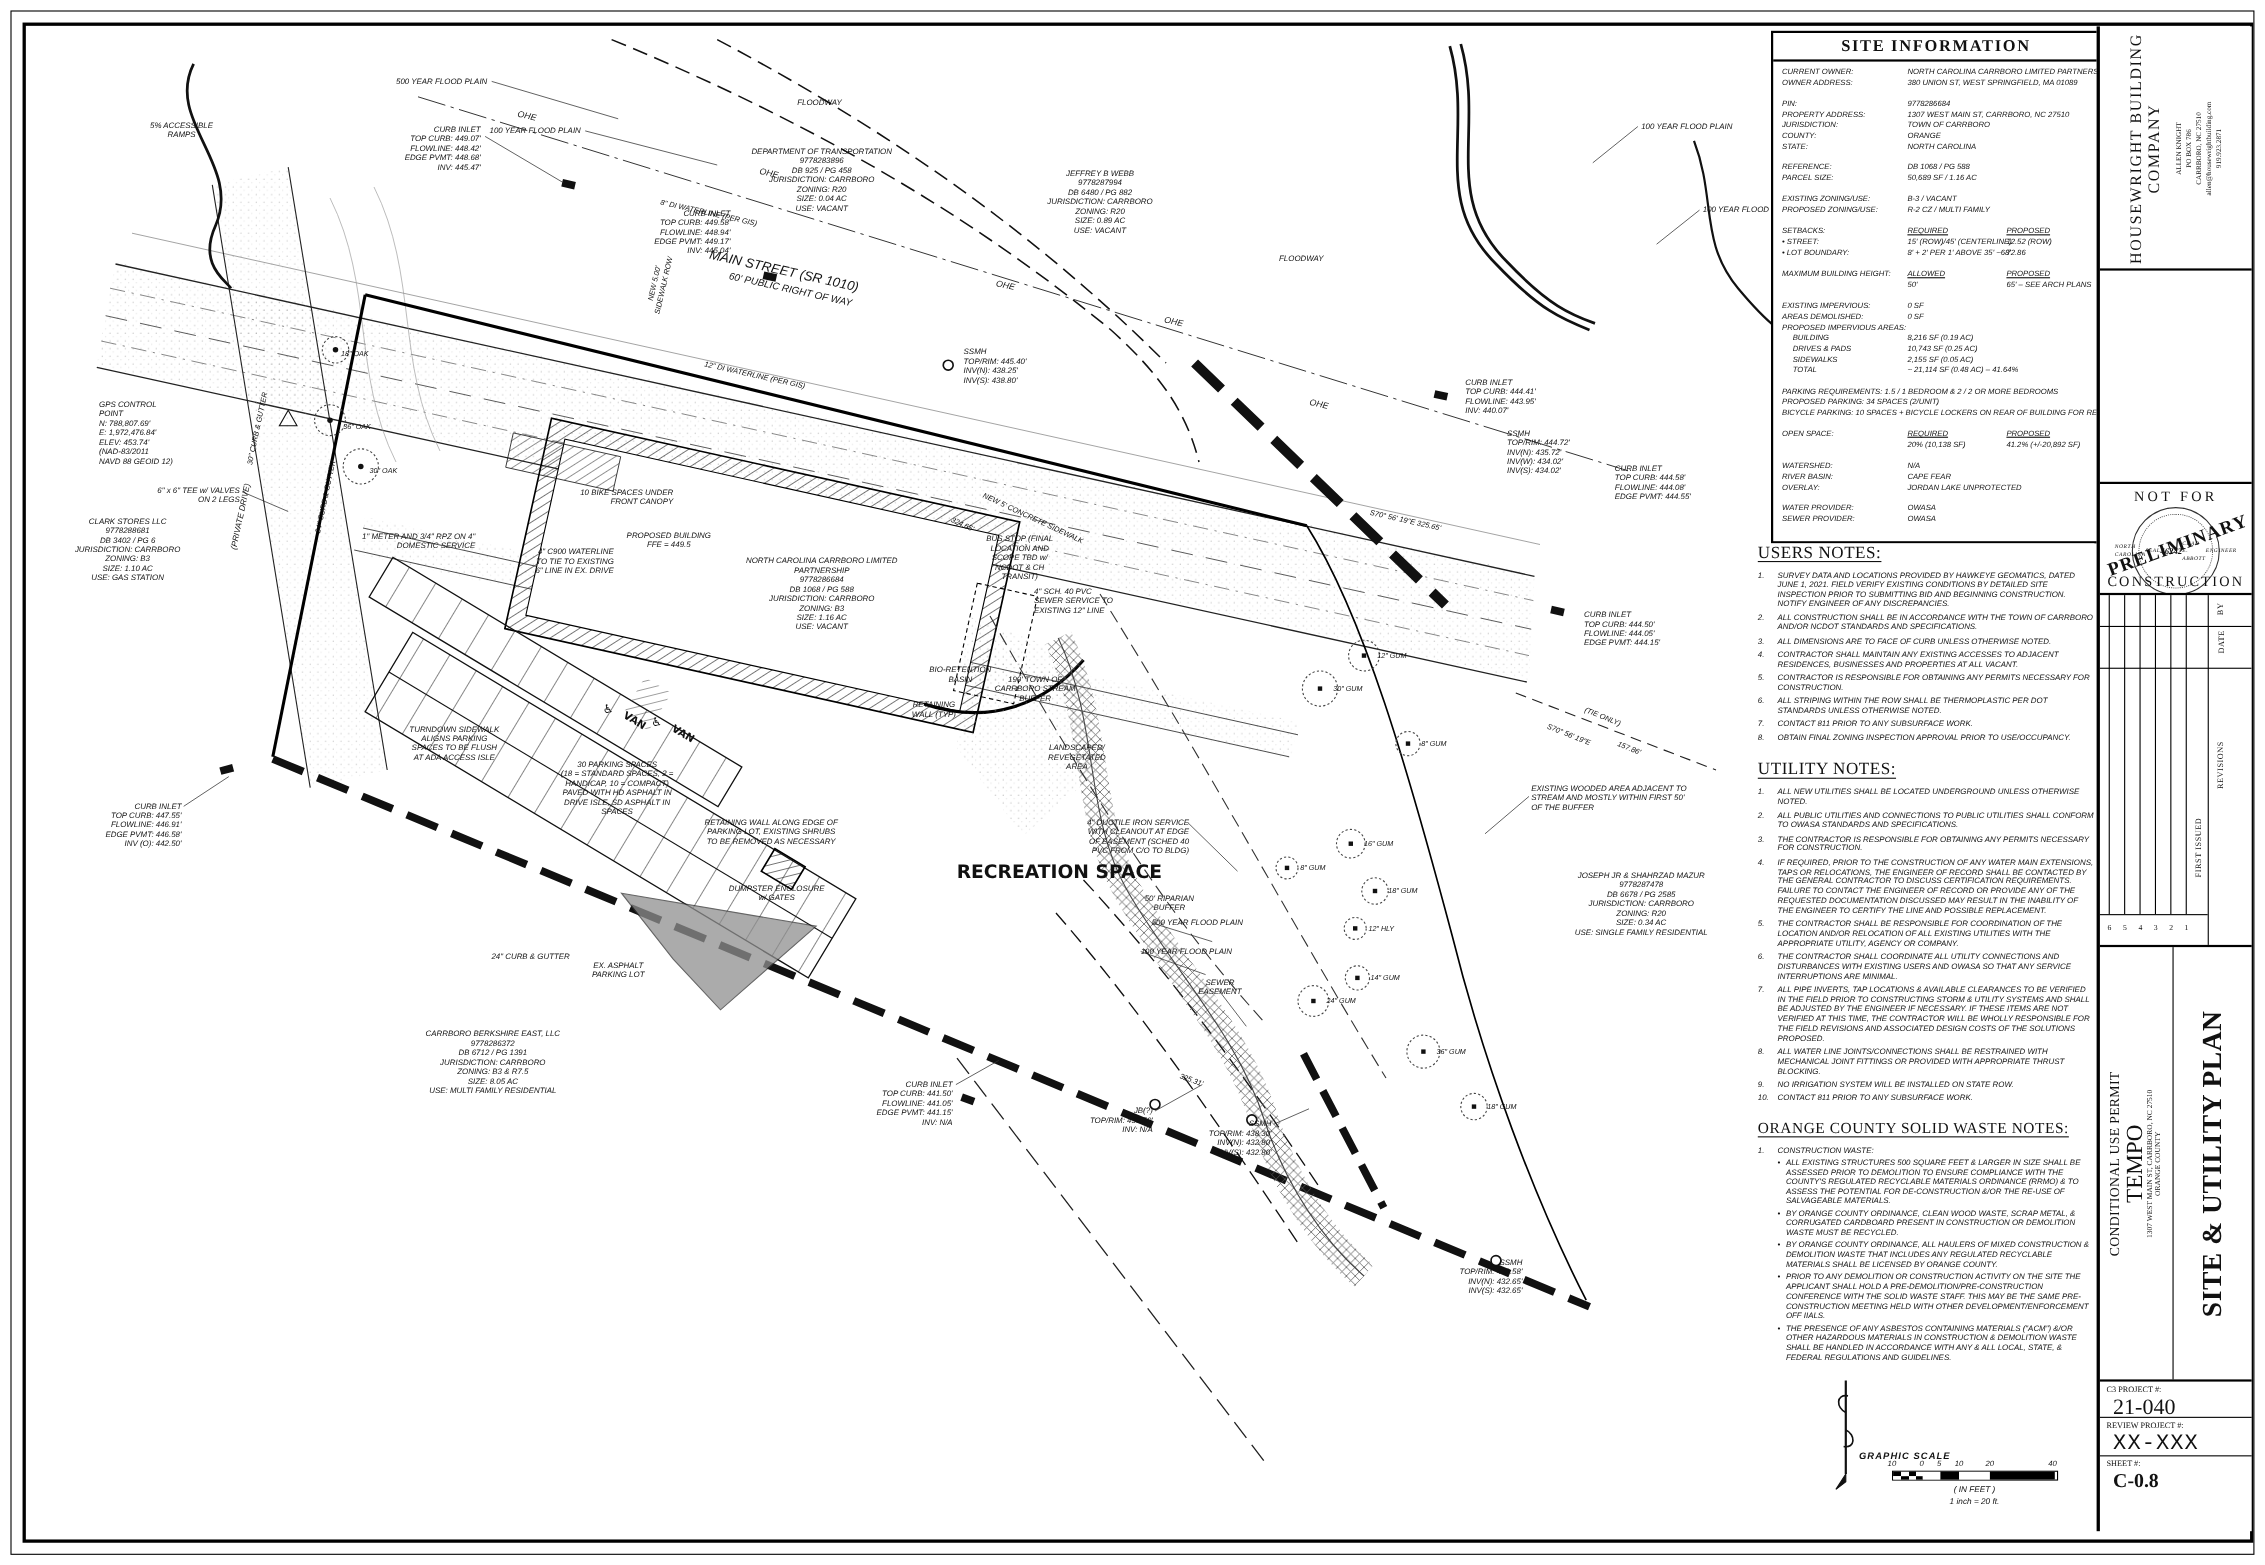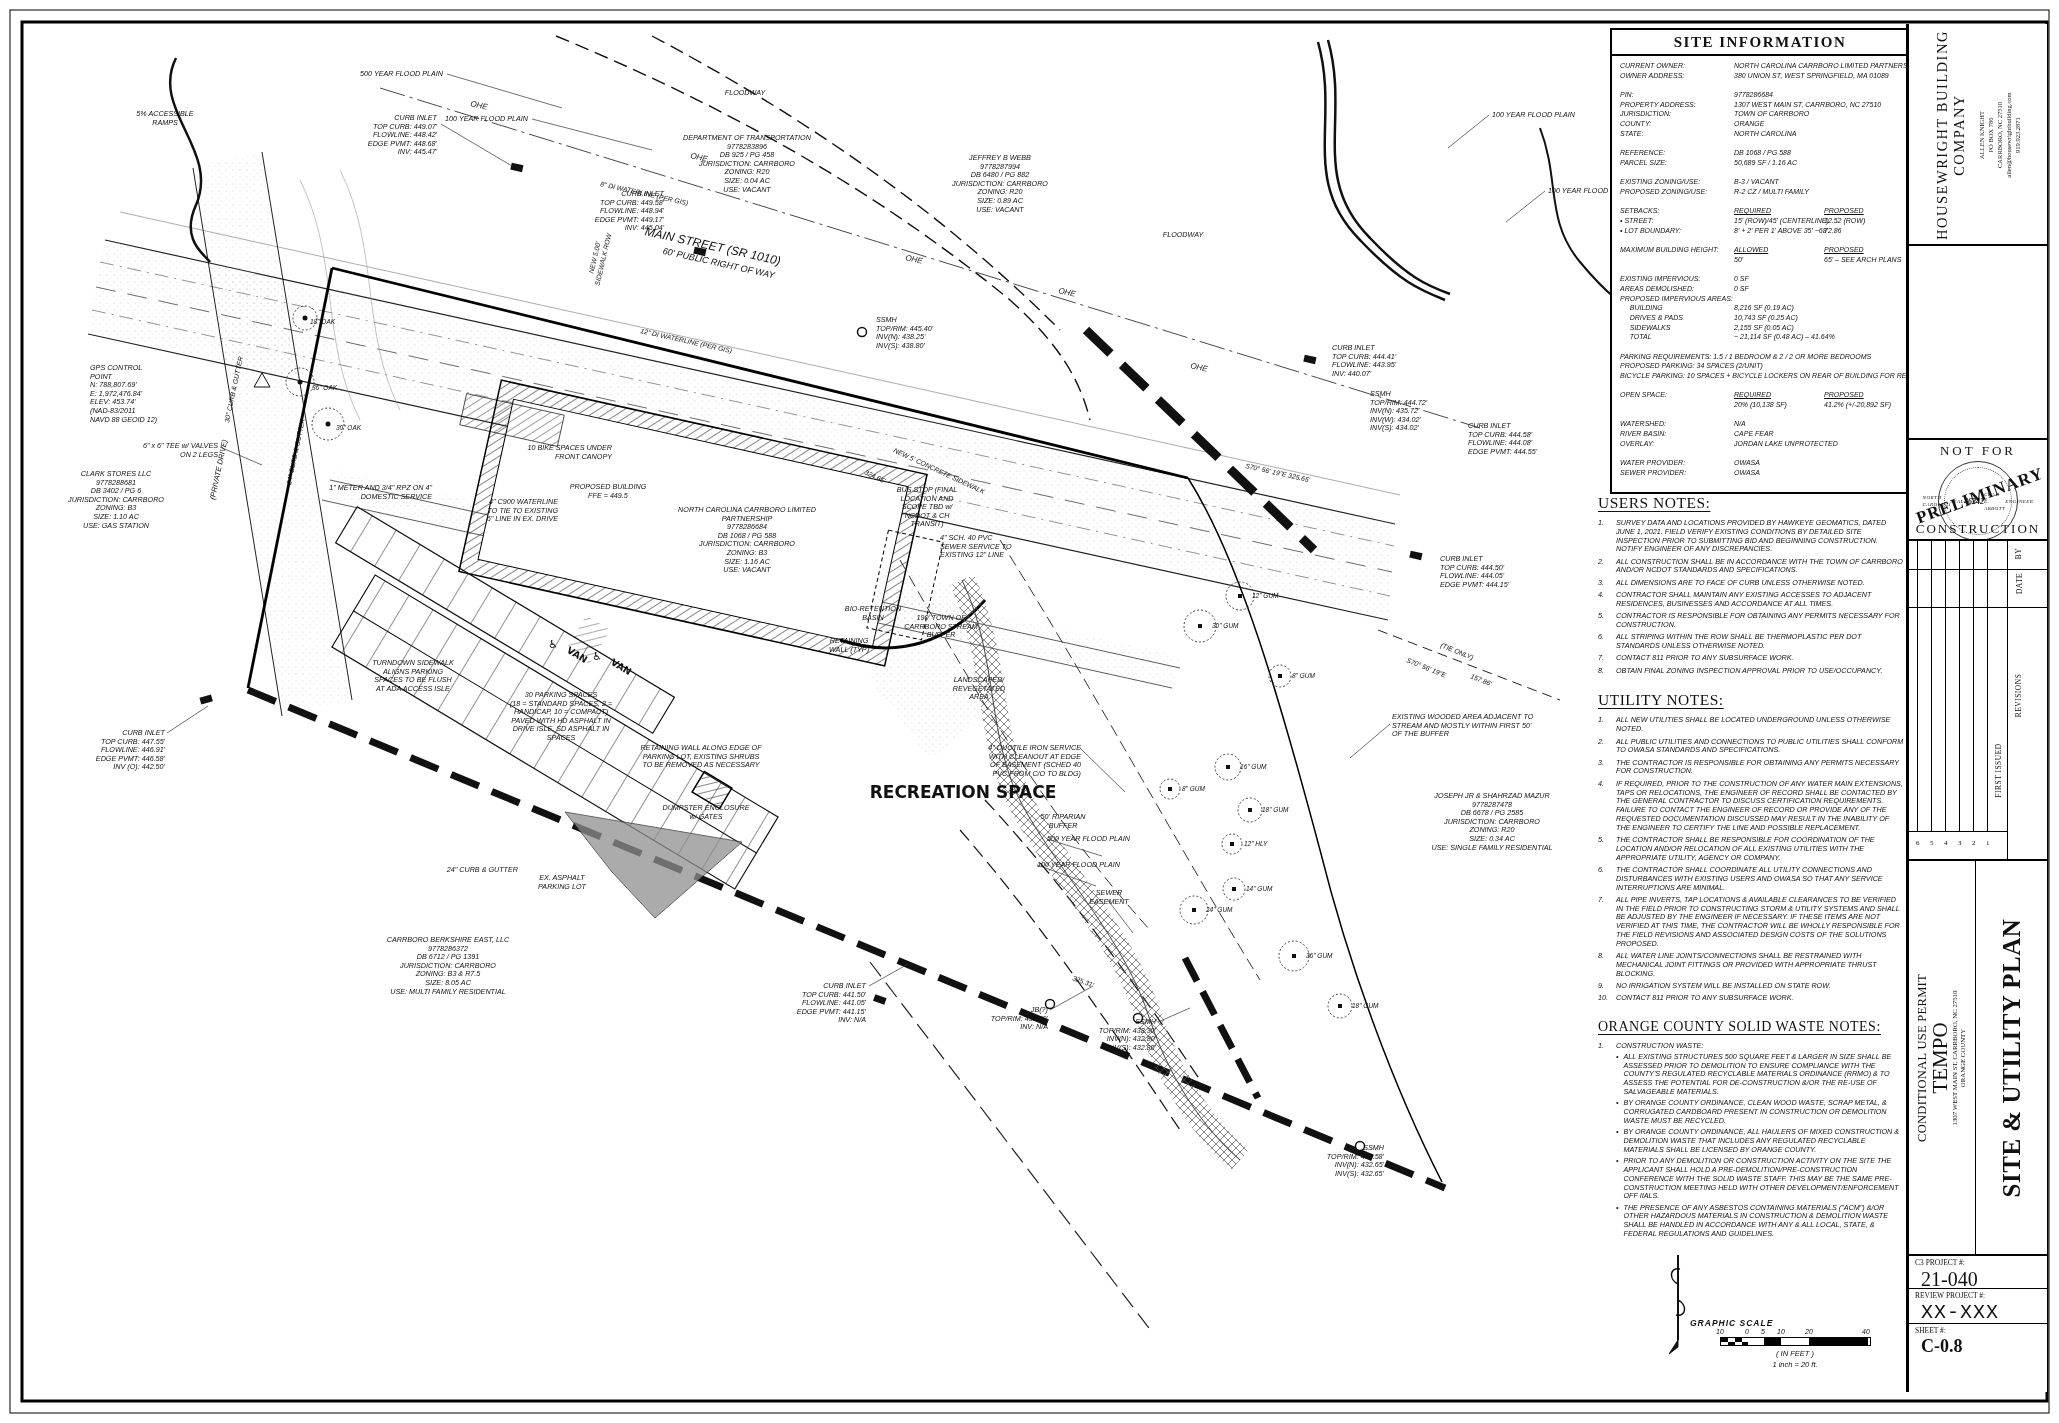--- a/index.html
+++ b/index.html
@@ -646,21 +646,21 @@
             <span class="note-text">ALL CONSTRUCTION SHALL BE IN ACCORDANCE WITH THE TOWN OF CARRBORO AND/OR NCDOT STANDARDS AND SPECIFICATIONS.</span>
           </div>
 
           <div class="note-item">
             <span class="note-num">3.</span>
             <span class="note-text">ALL DIMENSIONS ARE TO FACE OF CURB UNLESS OTHERWISE NOTED.</span>
           </div>
 
           <div class="note-item">
             <span class="note-num">4.</span>
-            <span class="note-text">CONTRACTOR SHALL MAINTAIN ANY EXISTING ACCESSES TO ADJACENT RESIDENCES, BUSINESSES AND ACCORDANCE AT ALL TIMES.</span>
+            <span class="note-text">CONTRACTOR SHALL MAINTAIN ANY EXISTING ACCESSES TO ADJACENT RESIDENCES, BUSINESSES AND PROPERTIES AT ALL VACANT.</span>
           </div>
 
           <div class="note-item">
             <span class="note-num">5.</span>
             <span class="note-text">CONTRACTOR IS RESPONSIBLE FOR OBTAINING ANY PERMITS NECESSARY FOR CONSTRUCTION.</span>
           </div>
 
           <div class="note-item">
             <span class="note-num">6.</span>
             <span class="note-text">ALL STRIPING WITHIN THE ROW SHALL BE THERMOPLASTIC PER DOT STANDARDS UNLESS OTHERWISE NOTED.</span>

